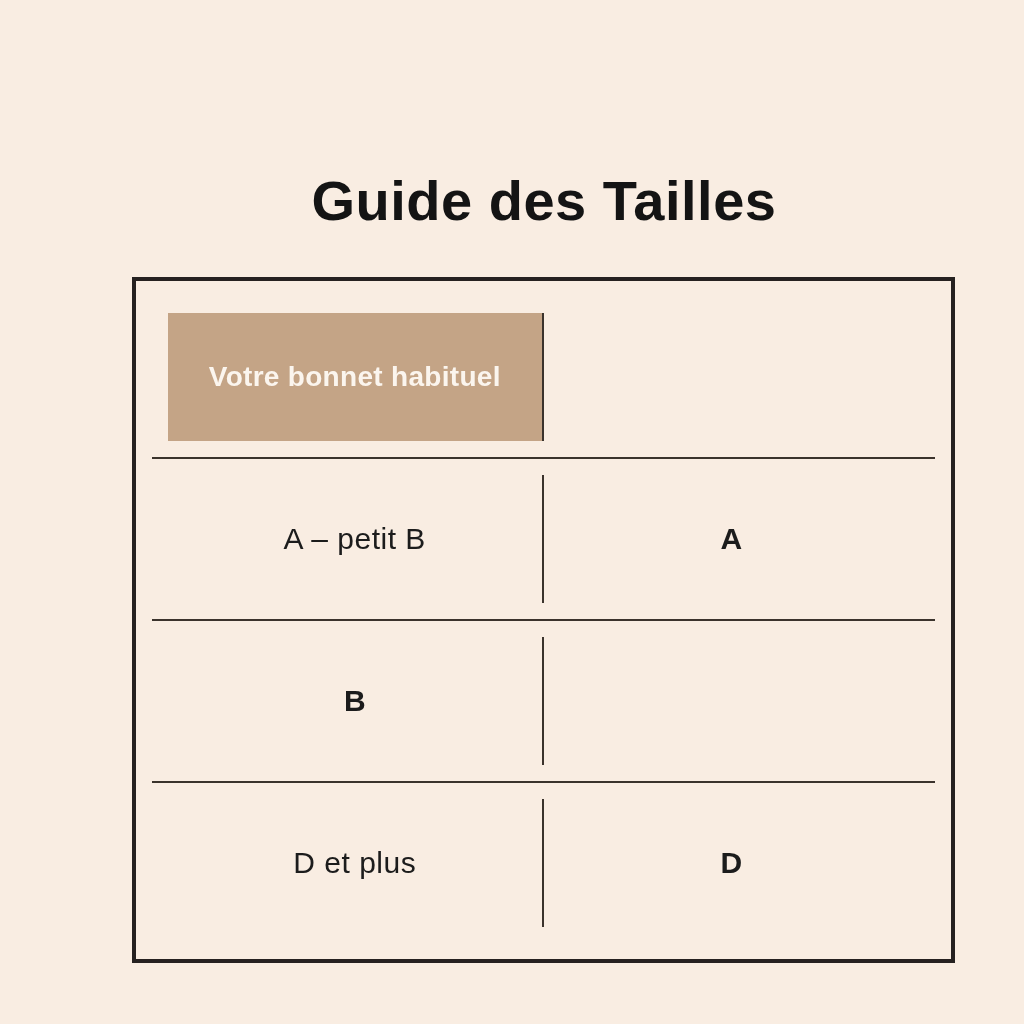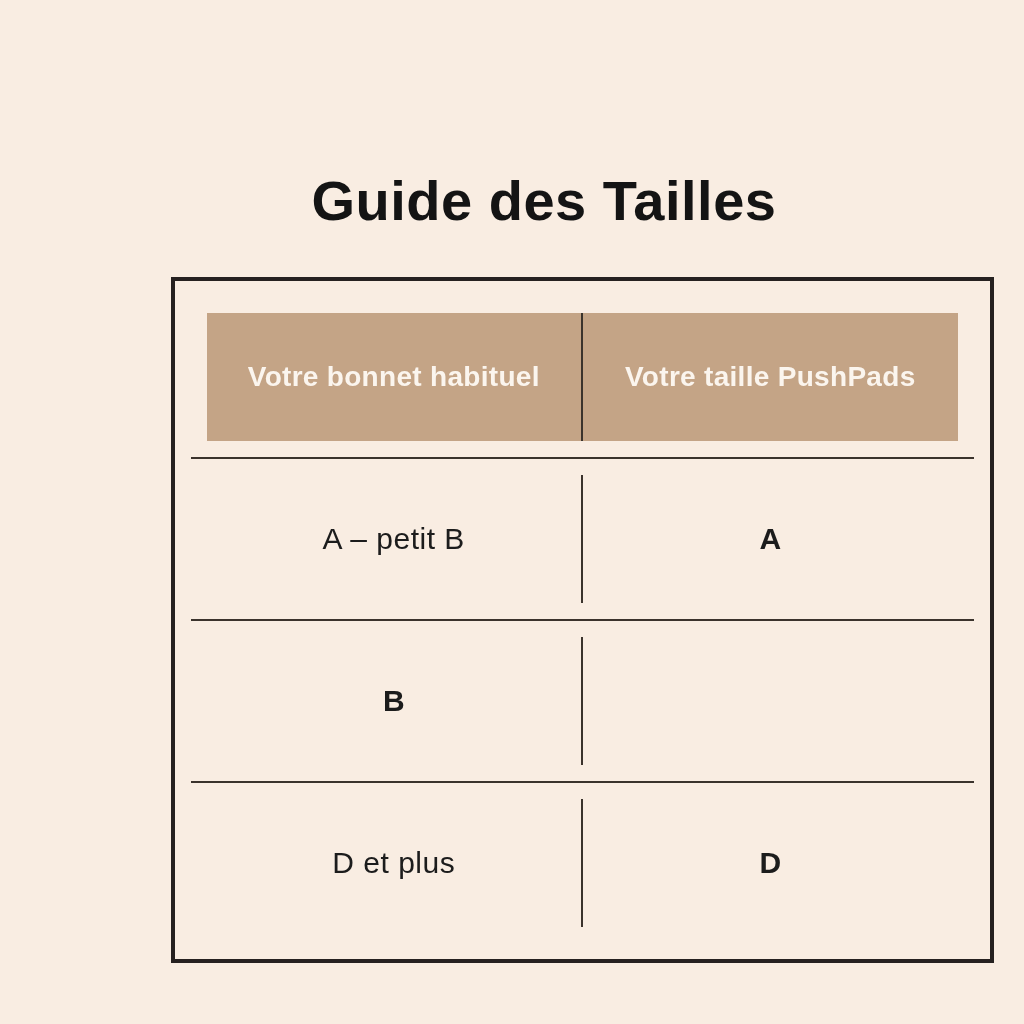--- a/index.html
+++ b/index.html
@@ -24,21 +24,20 @@
     letter-spacing:.5px;
     color:#141414;
   }
 
   .size-table{
     position:absolute;
     left:100px;top:245px;
     width:823px;
     border:4px solid var(--border);
     background:var(--bg);
-    margin-left:39px;
   }
   .tr{display:flex;}
   .tr + .tr{border-top:2px solid var(--grid);}
   .th,.td{
     width:50%;
     height:128px;
     display:flex;
     align-items:center;
     justify-content:center;
     text-align:center;
@@ -68,21 +67,20 @@
 <body>
 
 <div class="canvas">
 
   <h1 class="title">Guide des Tailles</h1>
 
   <div class="size-table">
 
     <div class="tr head">
       <div class="th">Votre bonnet habituel</div>
-      <div class="th">Votre taille PushPads</div>
     </div>
 
     <div class="tr">
       <div class="td cup">A – petit B</div>
       <div class="td size">A</div>
     </div>
 
     <div class="tr">
       <div class="td size">B</div>
     </div>

